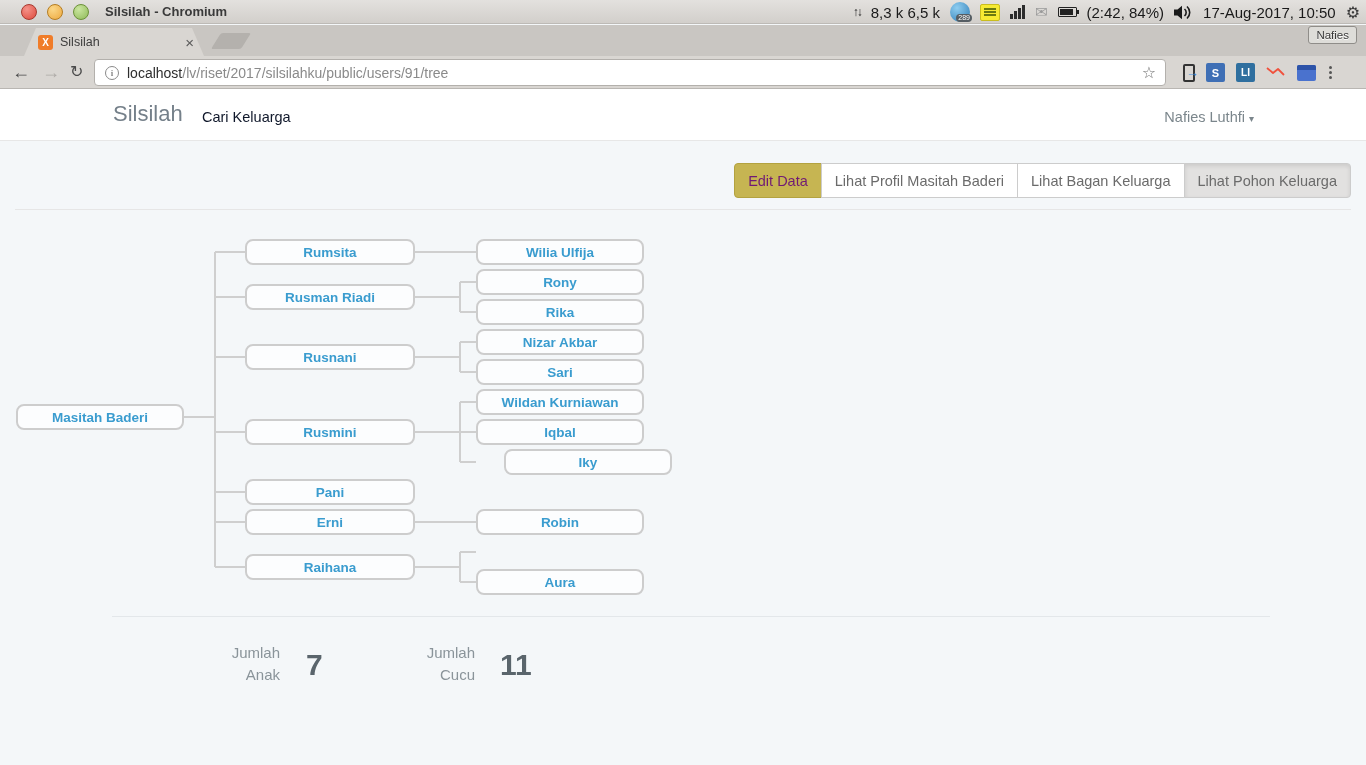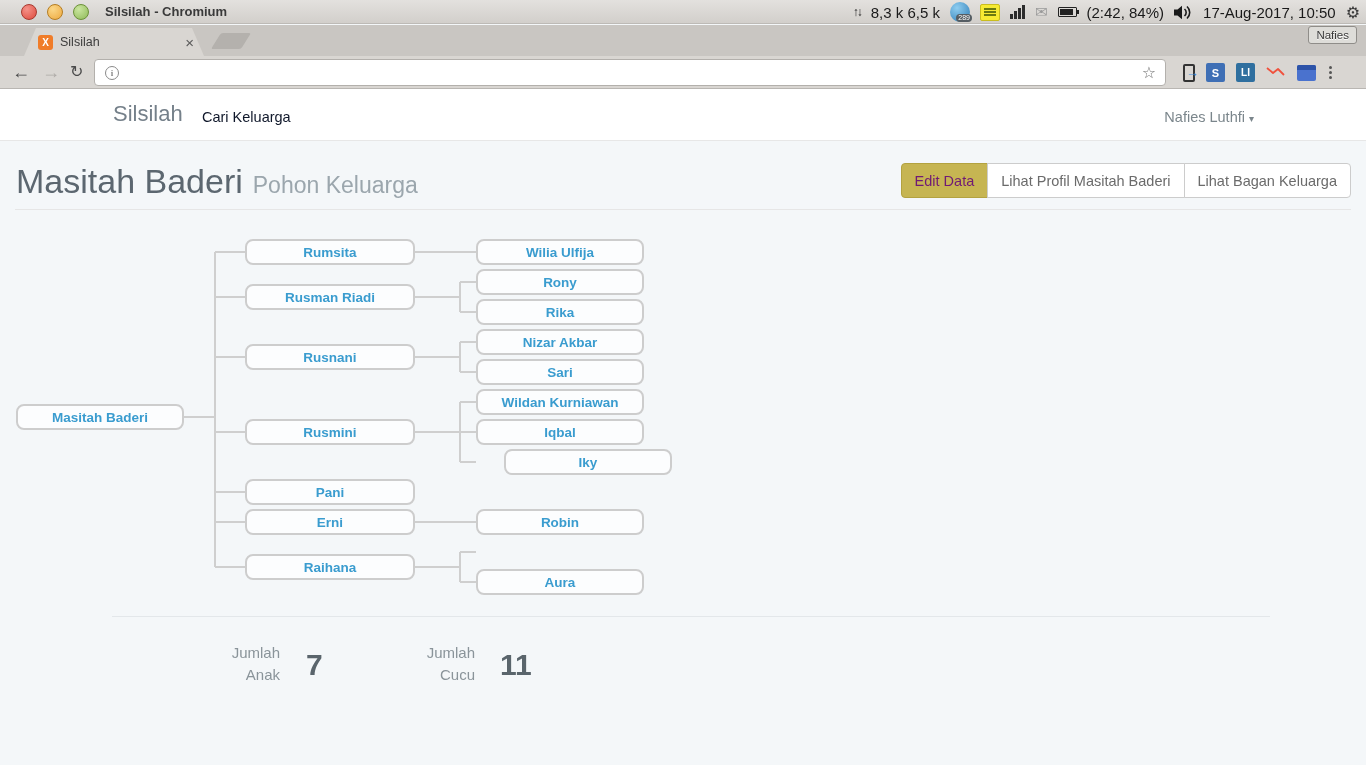--- a/index.html
+++ b/index.html
@@ -155,20 +155,21 @@
     <div class="newtab"></div>
     <div class="nafies-badge">Nafies</div>
   </div>
 
   <div class="toolbar">
     <span class="nav-ic ic-back">←</span>
     <span class="nav-ic ic-fwd">→</span>
     <span class="nav-ic ic-reload">↻</span>
     <div class="urlbar">
       <span class="info-ic">i</span>
+      <span class="url-text"><span class="url-host">localhost</span><span class="url-path">/lv/riset/2017/silsilahku/public/users/91/tree</span></span>
       <span class="star">☆</span>
     </div>
     <div class="extensions">
       <span class="ext-phone">
           <b>→</b>
         </span>
       <span class="ext-sq ext-s">S</span>
       <span class="ext-sq ext-li">LI</span>
       <svg width="20" height="14" viewBox="0 0 20 14">
         <path d="M1 2l6 5 5-4 6 6" stroke="#f0513c" stroke-width="1.8" fill="none" stroke-linejoin="round"></path>
@@ -183,25 +184,25 @@
         </span>
     </div>
   </div>
 
   <div class="navbar">
     <span class="brand">Silsilah</span>
     <span class="nav-link">Cari Keluarga</span>
     <span class="user-menu"><span>Nafies Luthfi</span><span class="caret">▾</span></span>
   </div>
 
-  <div class="page-title"><span>Masitah Baderi</span><span class="page-subtitle">Pohon Keluarga</span></div>
   <div class="btn-group">
     <button class="btn btn-gold">Edit Data</button>
     <button class="btn">Lihat Profil Masitah Baderi</button>
     <button class="btn">Lihat Bagan Keluarga</button>
+    <button class="btn btn-pressed">Lihat Pohon Keluarga</button>
   </div>
   <div class="hr1"></div>
 
   <div id="tree-area">
     <svg id="tree-lines" width="700" height="390">
         <path d="M184 192 H215 M215 27 V342 M215 27 H245 M415 27 H476 M215 72 H245 M415 72 H460 M460 57 V87 M460 57 H476 M460 87 H476 M215 132 H245 M415 132 H460 M460 117 V147 M460 117 H476 M460 147 H476 M215 207 H245 M415 207 H460 M460 177 V237 M460 177 H476 M460 207 H476 M460 237 H476 M215 267 H245 M215 297 H245 M415 297 H476 M215 342 H245 M415 342 H460 M460 327 V357 M460 327 H476 M460 357 H476 "></path>
       </svg>
   <div class="tree-node" style="left: 16px; top: 179px; width: 168px;">Masitah Baderi</div>
       <div class="tree-node" style="left: 245px; top: 14px; width: 170px;">Rumsita</div>
       <div class="tree-node" style="left: 476px; top: 14px; width: 168px;">Wilia Ulfija</div>

